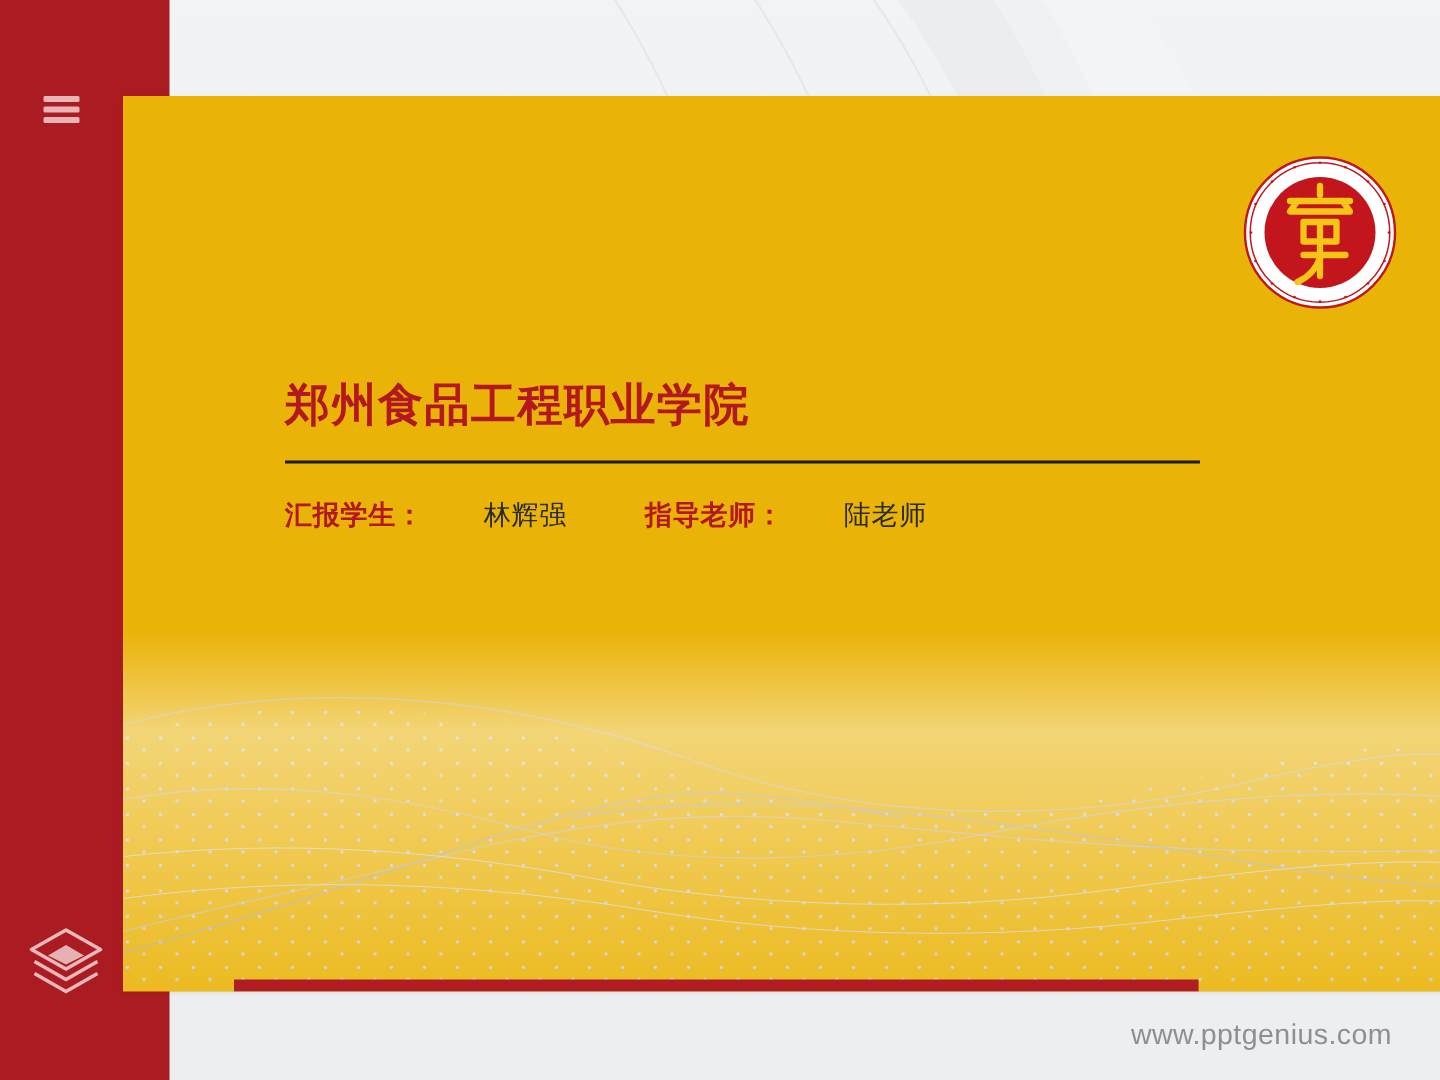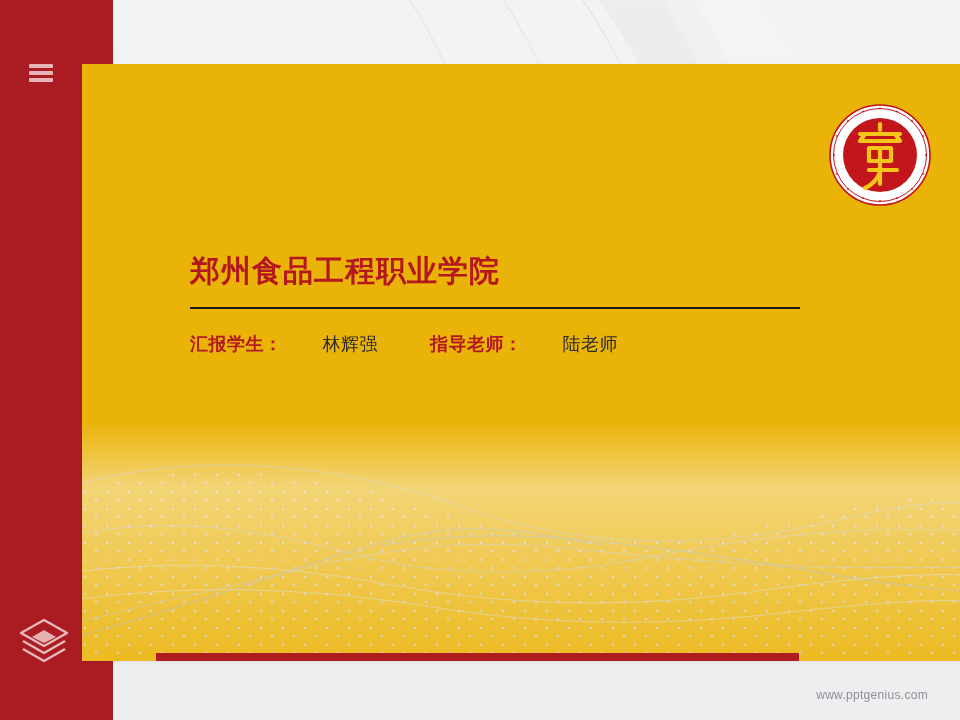--- a/index.html
+++ b/index.html
@@ -163,21 +163,21 @@
     letter-spacing: .5px;
     margin-left: 40px;
   }
   .people .gap { display:inline-block; width: 52px; }
 
   
   .watermark {
     position: absolute;
     right: 32px;
     bottom: 18px;
-    font-size: 12px;
+    font-size: 19px;
     color: #8d8f93;
     letter-spacing: .3px;
   }
 </style>
 </head>
 <body>
 
 <div id="slide">
 
   <div class="stage-bg"></div>

